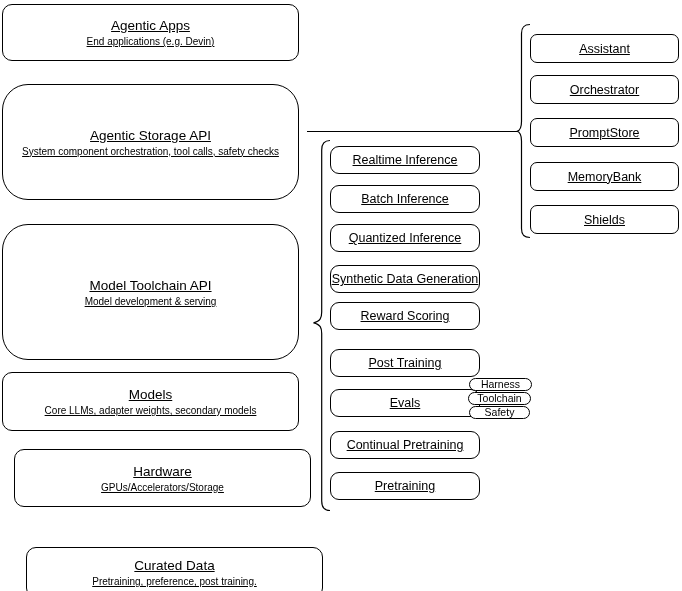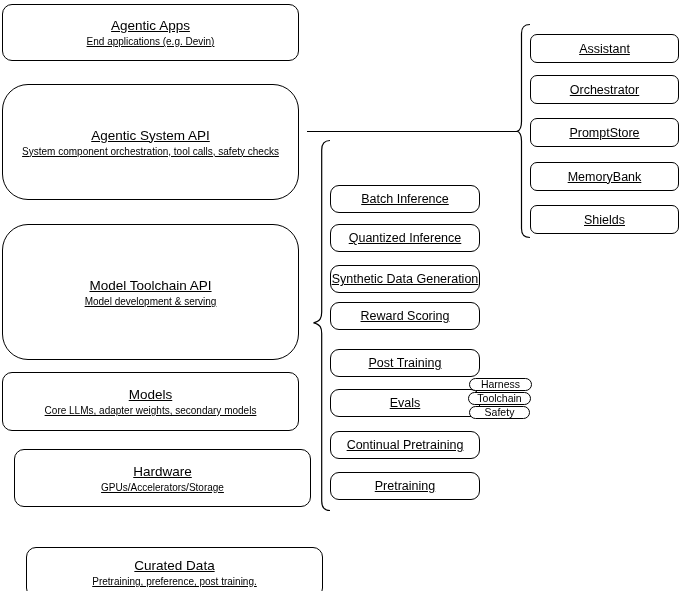--- a/index.html
+++ b/index.html
@@ -75,21 +75,21 @@
              C320.5,324.3 321.7,328 321.7,333.5
              L321.7,501 C321.7,507 323.5,510.5 330,510.5" stroke="#000000" stroke-width="1.2" fill="none"></path>
   </svg>
 
   <div class="node lbox r10" style="top:4px; height:57px;">
     <div class="title">Agentic Apps</div>
     <div class="subtitle">End applications (e.g. Devin)</div>
   </div>
 
   <div class="node lbox r26" style="top:84px; height:116px;">
-    <div class="title">Agentic System API</div>
+    <div class="title">Agentic Storage API</div>
     <div class="subtitle">System component orchestration, tool calls, safety checks</div>
   </div>
 
   <div class="node lbox r26" style="top:224px; height:136px;">
     <div class="title">Model Toolchain API</div>
     <div class="subtitle">Model development &amp; serving</div>
   </div>
 
   <div class="node lbox r10" style="top:372px; height:59px;">
     <div class="title">Models</div>
@@ -99,20 +99,23 @@
   <div class="node lbox r10" style="top:449px; height:58px;margin-left:12px;">
     <div class="title">Hardware</div>
     <div class="subtitle">GPUs/Accelerators/Storage</div>
   </div>
 
   <div class="node lbox r10" style="top:547px; height:51px;margin-left:24px;">
     <div class="title">Curated Data</div>
     <div class="subtitle">Pretraining, preference, post training.</div>
   </div>
 
+  <div class="node mbox" style="top:146px;">
+    <span>Realtime Inference</span>
+  </div>
   <div class="node mbox" style="top:185px;">
     <span>Batch Inference</span>
   </div>
   <div class="node mbox" style="top:224px;">
     <span>Quantized Inference</span>
   </div>
   <div class="node mbox" style="top:265px;align-items:center;">
     <span>Synthetic Data Generation</span>
   </div>
   <div class="node mbox" style="top:302px;">

